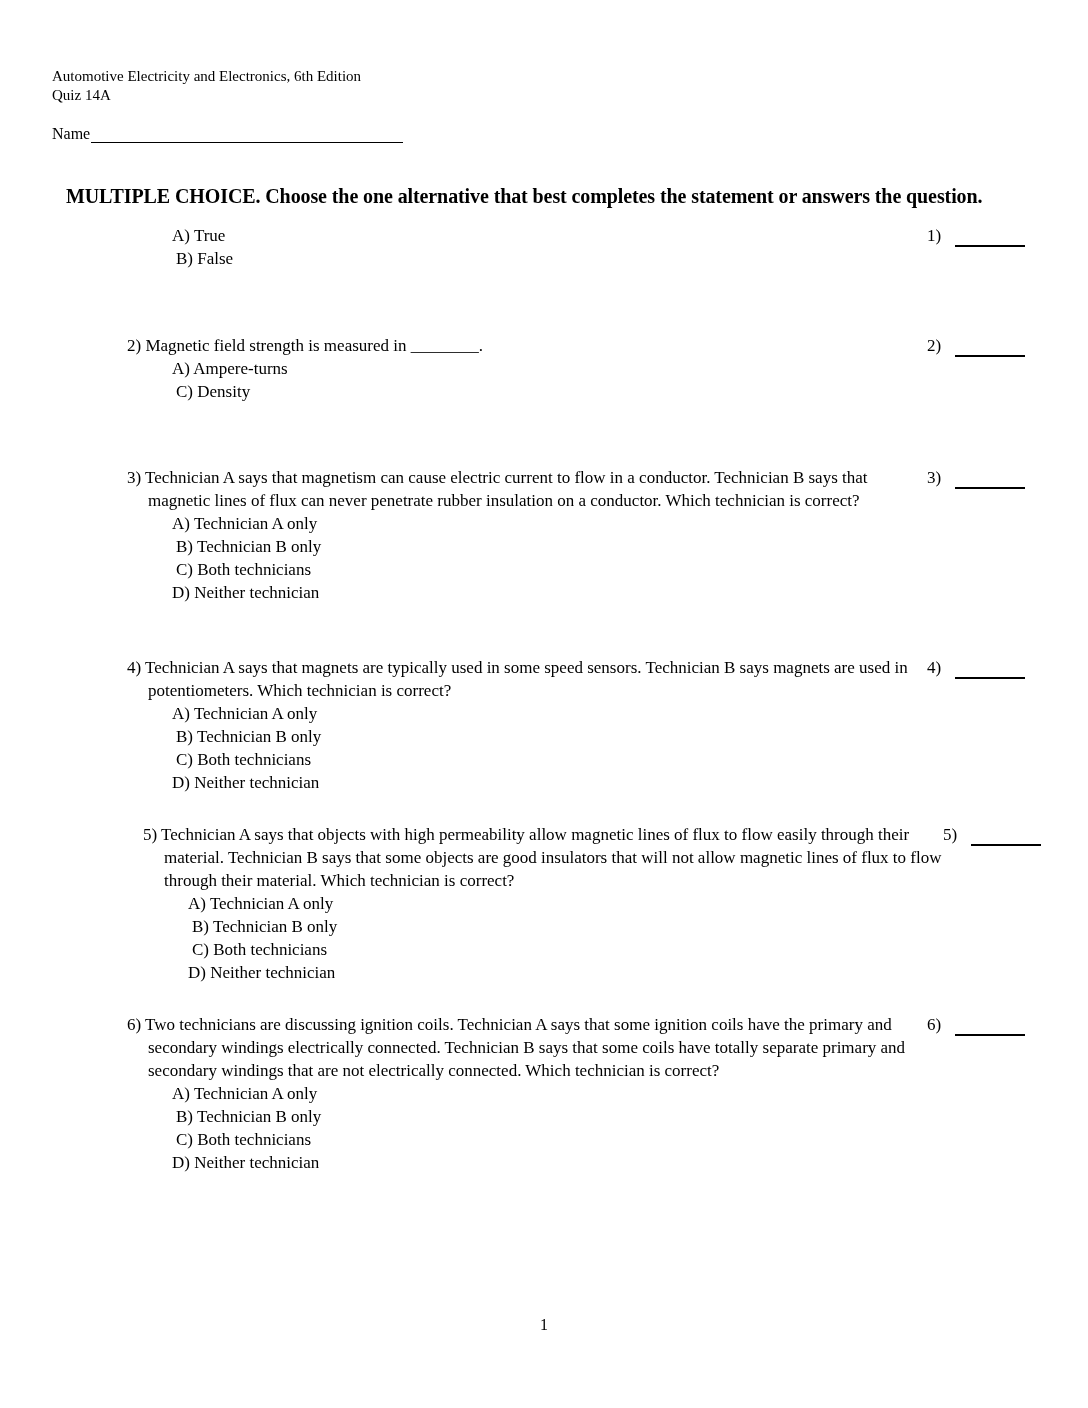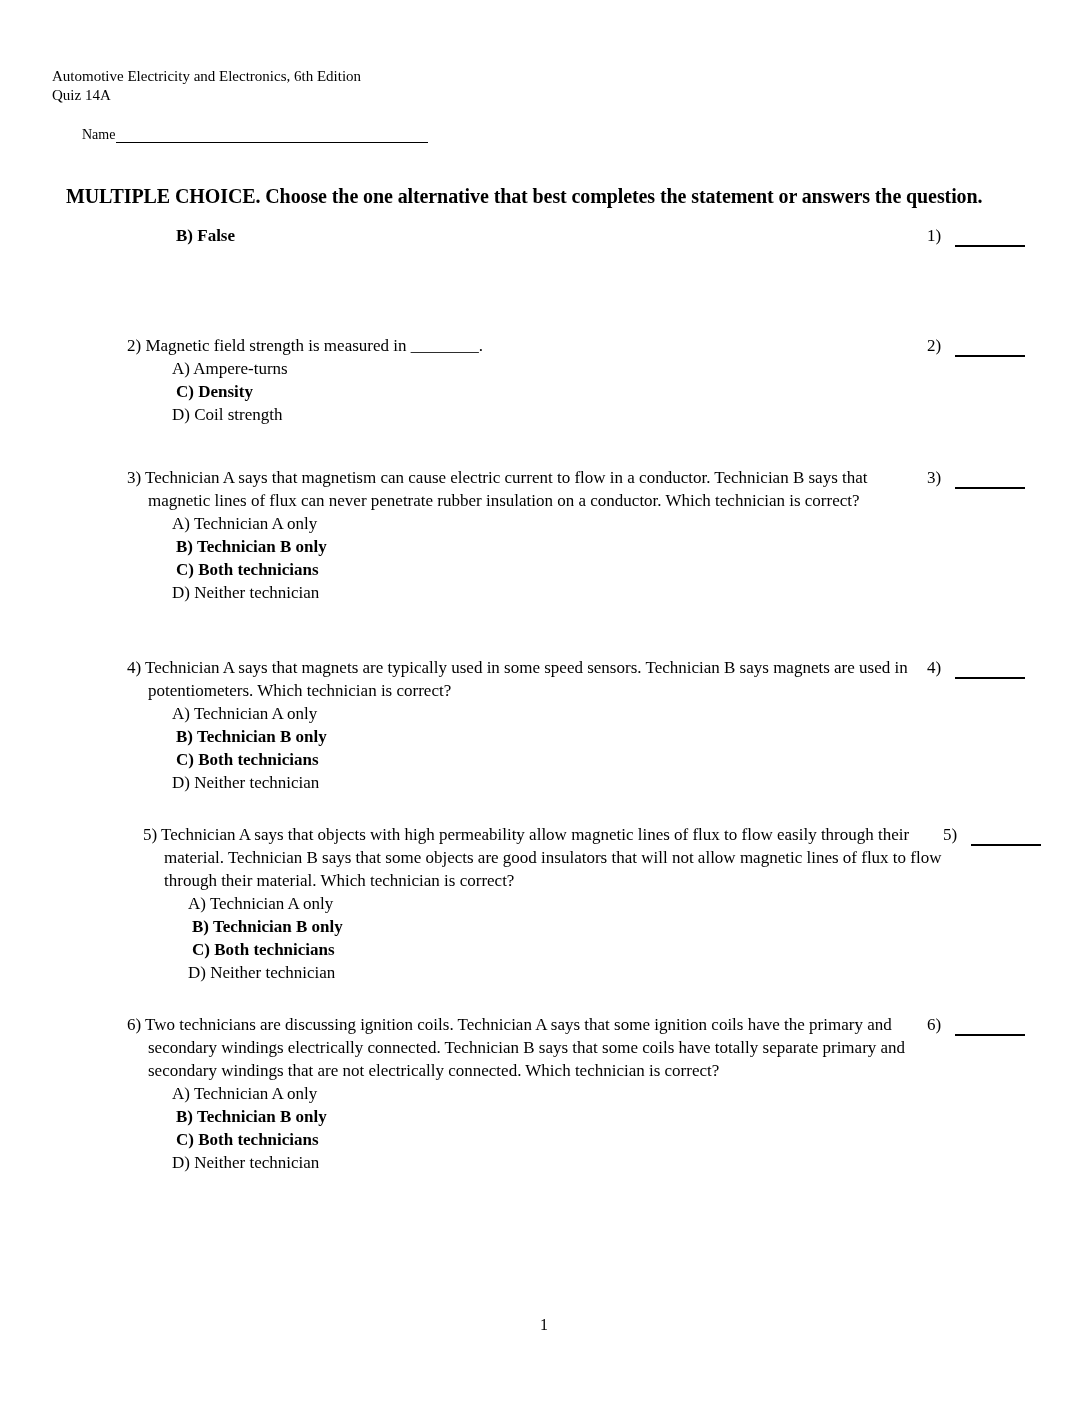--- a/index.html
+++ b/index.html
@@ -1,26 +1,26 @@
 <!DOCTYPE html>
 <html><head>
 <meta charset="utf-8">
 <style>
   html, body { margin: 0; padding: 0; background: #ffffff; }
   body { width: 1088px; height: 1408px; position: relative; overflow: hidden; color: #000; }
   .serif { font-family: "Liberation Serif", "DejaVu Serif", serif; }
   .header { position: absolute; left: 52px; top: 67px; font-size: 15px; line-height: 19px; }
-  .name-row { position: absolute; left: 82px; top: 125px; font-size: 14px; display: flex; align-items: flex-end; }
+  .name-row { position: absolute; left: 52px; top: 125px; font-size: 16px; display: flex; }
   .name-line { display: inline-block; width: 312px; border-bottom: 1px solid #000; height: 17px; margin-left: 1px; }
   .instructions { position: absolute; left: 66px; top: 185px; font-size: 20px; font-weight: bold; letter-spacing: -0.1px; white-space: nowrap; }
   .question { position: absolute; left: 127px; width: 960px; font-size: 17px; line-height: 23px; }
   .q-stem { width: 780px; padding-left: 21px; text-indent: -21px; }
   .choices { margin-left: 45px; }
   .choice { height: 23px; }
-  .choice.b, .choice.c { padding-left: 4px; font-weight: bold; }
+  .choice.b, .choice.c { padding-left: 4px; }
   .answer-slot { position: absolute; left: 800px; top: 0; display: flex; align-items: flex-end; font-size: 17px; }
   .answer-num { width: 28px; }
   .answer-line { display: inline-block; width: 70px; border-bottom: 2px solid #000; height: 14px; }
   .page-num { position: absolute; left: 540px; top: 1316px; font-size: 16px; }
 </style>
 </head>
 <body>
 
 <div class="header serif">
   <div>Automotive Electricity and Electronics, 6th Edition</div>
@@ -29,34 +29,34 @@
 
 <div class="name-row serif">
   <span>Name</span>
   <span class="name-line"></span>
 </div>
 
 <div class="instructions serif">MULTIPLE CHOICE.  Choose the one alternative that best completes the statement or answers the question.</div>
 
 <div class="question serif" style="top:224px;">
   <div class="choices">
+    <div class="choice">A) True</div>
     <div class="choice b">B) False</div>
   </div>
   <div class="answer-slot">
     <span class="answer-num">1)</span>
     <span class="answer-line"></span>
   </div>
 </div>
 
 <div class="question serif" style="top:334px;">
   <div class="q-stem">2) Magnetic field strength is measured in ________.</div>
   <div class="choices">
     <div class="choice">A) Ampere-turns</div>
     <div class="choice c">C) Density</div>
-    <div class="choice">D) Coil strength</div>
   </div>
   <div class="answer-slot">
     <span class="answer-num">2)</span>
     <span class="answer-line"></span>
   </div>
 </div>
 
 <div class="question serif" style="top:466px;">
   <div class="q-stem">3) Technician A says that magnetism can cause electric current to flow in a conductor. Technician B says that magnetic lines of flux can never penetrate rubber insulation on a conductor. Which technician is correct?</div>
   <div class="choices">

